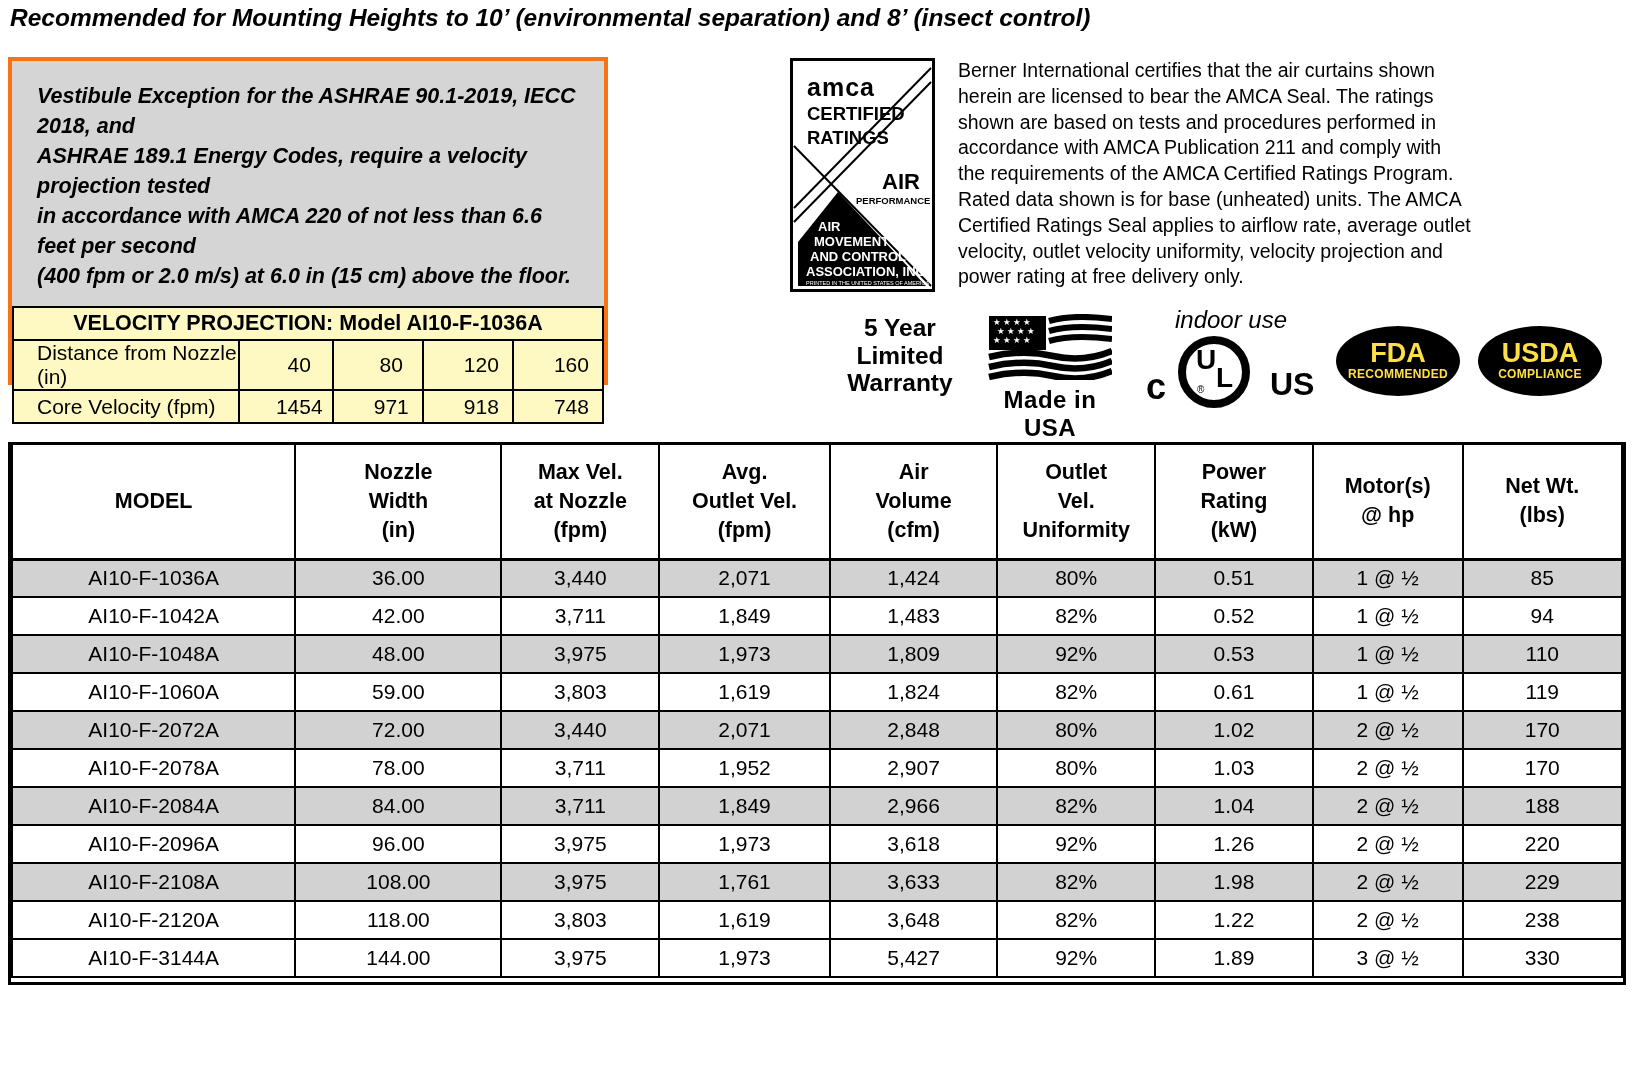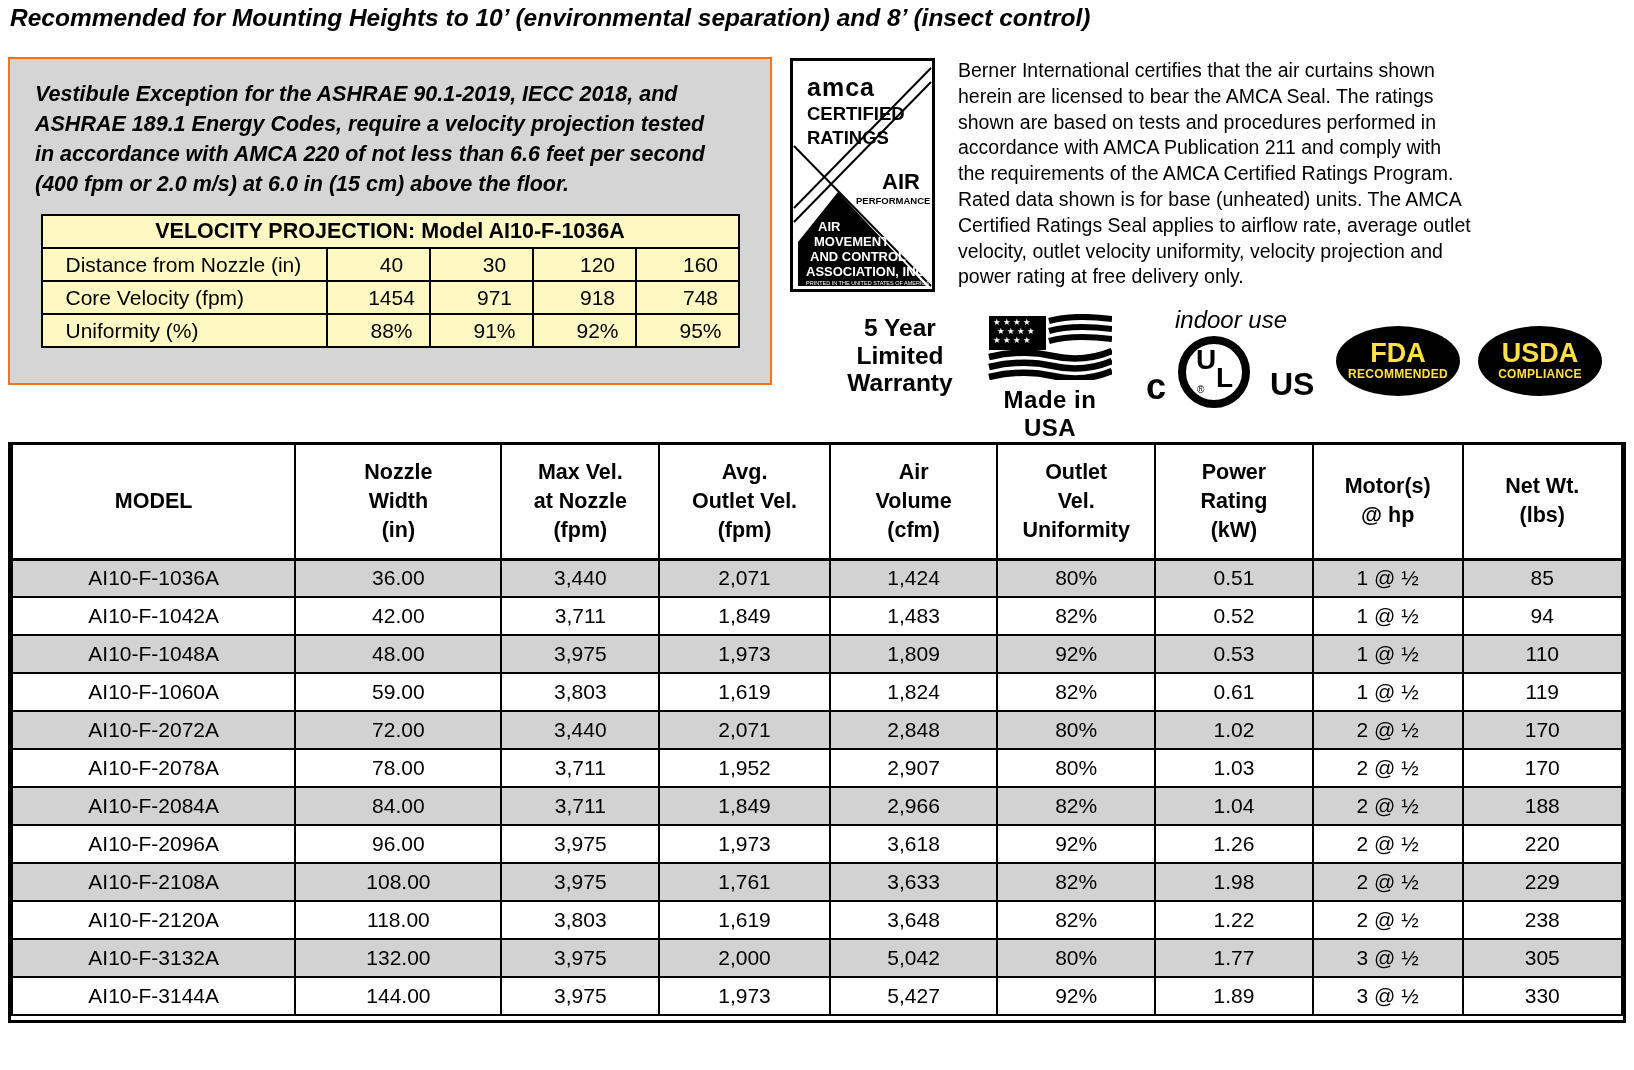--- a/index.html
+++ b/index.html
@@ -3,21 +3,21 @@
 <meta charset="utf-8">
 <style>
   * { margin:0; padding:0; box-sizing:border-box; }
   html,body { background:#fff; }
   body { font-family:"Liberation Sans", sans-serif; color:#000; }
   .canvas { position:relative; width:1634px; height:1070px; background:#fff; overflow:hidden; }
 
   .page-title { position:absolute; left:10px; top:4px; font-style:italic; font-weight:bold; font-size:24.5px; white-space:nowrap; }
 
   
-  .vestibule-box { position:absolute; left:8px; top:57px; width:764px; height:328px; background:#d5d5d5; border:2px solid #f97316; }
+  .vestibule-box { position:absolute; left:8px; top:57px; width:600px; height:328px; background:#d5d5d5; border:4px solid #f97316; }
   .vestibule-text { margin:20px 20px 0 25px; font-style:italic; font-weight:bold; font-size:21.5px; line-height:30px; white-space:pre-line; }
   .vel-table { border-collapse:collapse; margin:15px auto 0 auto; background:#fef9c3; }
   .vel-table th, .vel-table td { border:2px solid #000; height:33px; font-size:21px; }
   .vel-table th.vel-title { font-weight:bold; text-align:center; font-size:21.5px; }
   .vel-table td.vlabel { width:285px; text-align:left; padding-left:23px; }
   .vel-table td.vval { width:103px; text-align:center;padding-left:27px; }
 
   
   .amca-seal { position:absolute; left:790px; top:58px; width:145px; height:234px; }
 
@@ -66,37 +66,30 @@
     <table class="vel-table">
       <thead>
         <tr>
           <th class="vel-title" colspan="5">VELOCITY PROJECTION: Model AI10-F-1036A</th>
         </tr>
       </thead>
       <tbody id="velocity-tbody">
           <tr>
             <td class="vlabel">Distance from Nozzle (in)</td>
             <td class="vval">40</td>
-            <td class="vval">30</td>
+            <td class="vval">80</td>
             <td class="vval">120</td>
             <td class="vval">160</td>
           </tr>
           <tr>
             <td class="vlabel">Core Velocity (fpm)</td>
             <td class="vval">1454</td>
             <td class="vval">971</td>
             <td class="vval">918</td>
             <td class="vval">748</td>
-          </tr>
-          <tr>
-            <td class="vlabel">Uniformity (%)</td>
-            <td class="vval">88%</td>
-            <td class="vval">91%</td>
-            <td class="vval">92%</td>
-            <td class="vval">95%</td>
           </tr>
         </tbody>
     </table>
   </div>
 
   <div class="amca-seal">
     <svg width="145" height="234" viewBox="0 0 145 234" xmlns="http://www.w3.org/2000/svg">
       <rect x="1.5" y="1.5" width="142" height="231" fill="#ffffff" stroke="#000000" stroke-width="3"></rect>
       <line x1="4" y1="150" x2="141" y2="10" stroke="#000000" stroke-width="2"></line>
       <line x1="4" y1="164" x2="141" y2="24" stroke="#000000" stroke-width="2"></line>
@@ -312,31 +305,20 @@
             <td>AI10-F-2120A</td>
             <td>118.00</td>
             <td>3,803</td>
             <td>1,619</td>
             <td>3,648</td>
             <td>82%</td>
             <td>1.22</td>
             <td>2 @ ½</td>
             <td>238</td>
           </tr>
-          <tr class="stripe">
-            <td>AI10-F-3132A</td>
-            <td>132.00</td>
-            <td>3,975</td>
-            <td>2,000</td>
-            <td>5,042</td>
-            <td>80%</td>
-            <td>1.77</td>
-            <td>3 @ ½</td>
-            <td>305</td>
-          </tr>
           <tr>
             <td>AI10-F-3144A</td>
             <td>144.00</td>
             <td>3,975</td>
             <td>1,973</td>
             <td>5,427</td>
             <td>92%</td>
             <td>1.89</td>
             <td>3 @ ½</td>
             <td>330</td>

